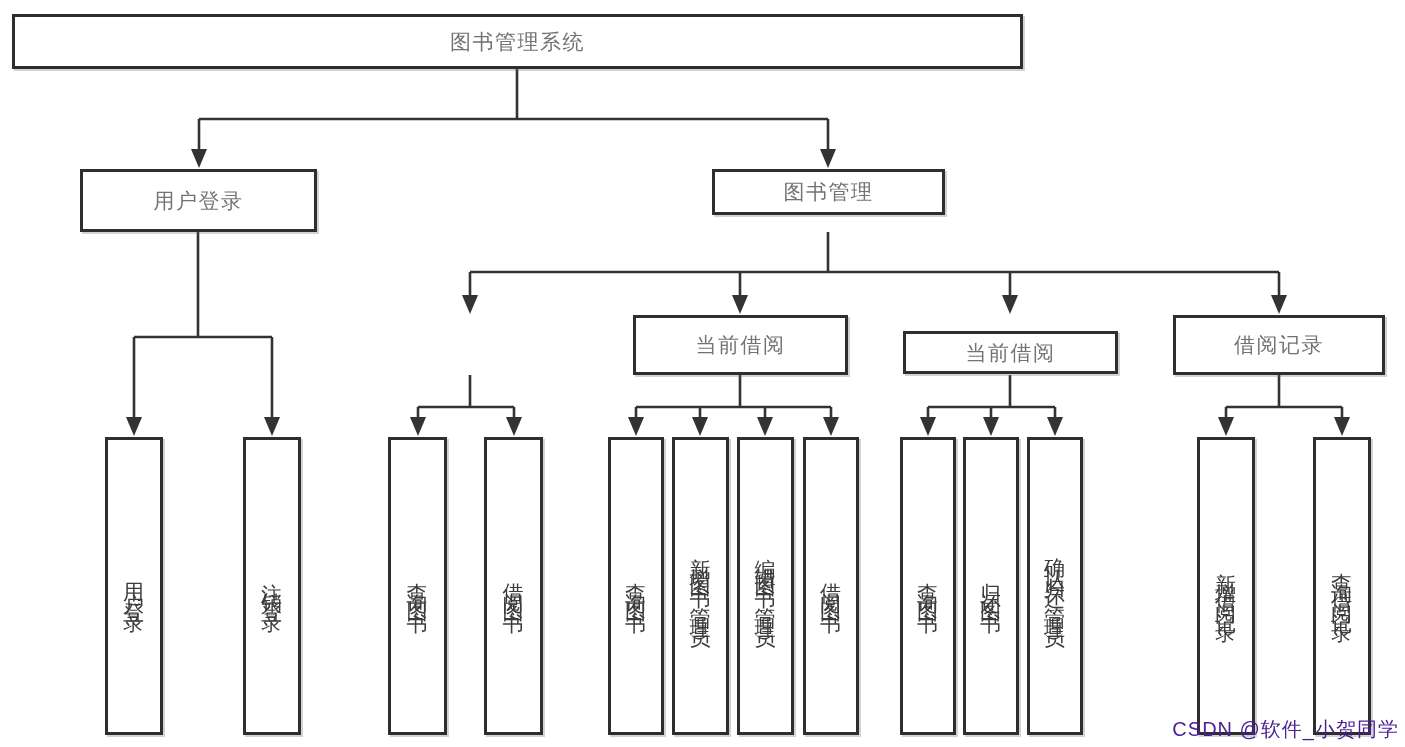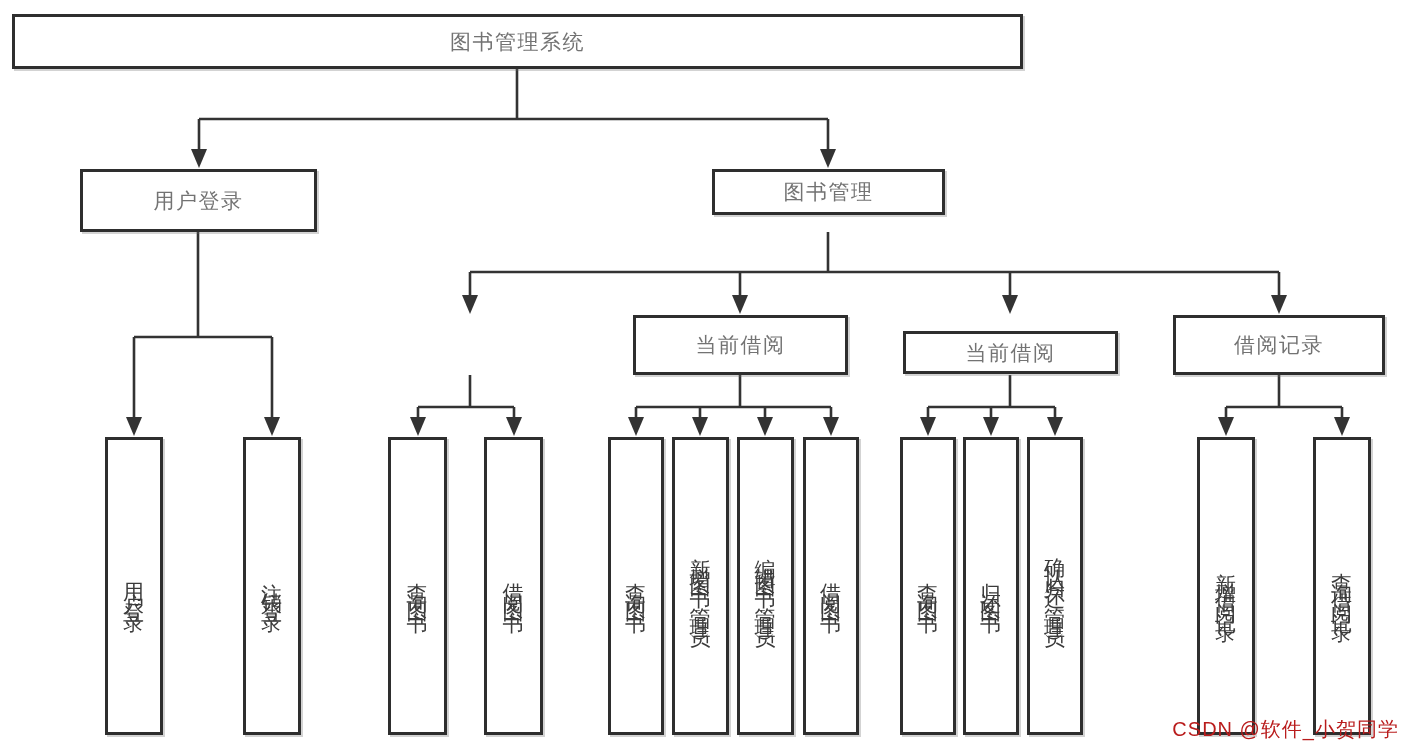--- a/index.html
+++ b/index.html
@@ -52,21 +52,21 @@
     font-size: 21px;
     line-height: 1;
     letter-spacing: 10px;
     color: #3b3b3b;
   }
   .watermark {
     position: absolute;
     right: 6px;
     bottom: 4px;
     font-size: 20px;
-    color: #b91c1c;
+    color: #4c1d95;
     letter-spacing: 1px;
     white-space: nowrap;
     z-index: 5;
     margin-top: 45px;
   }
 </style>
 </head>
 <body>
 
 <div class="canvas">

